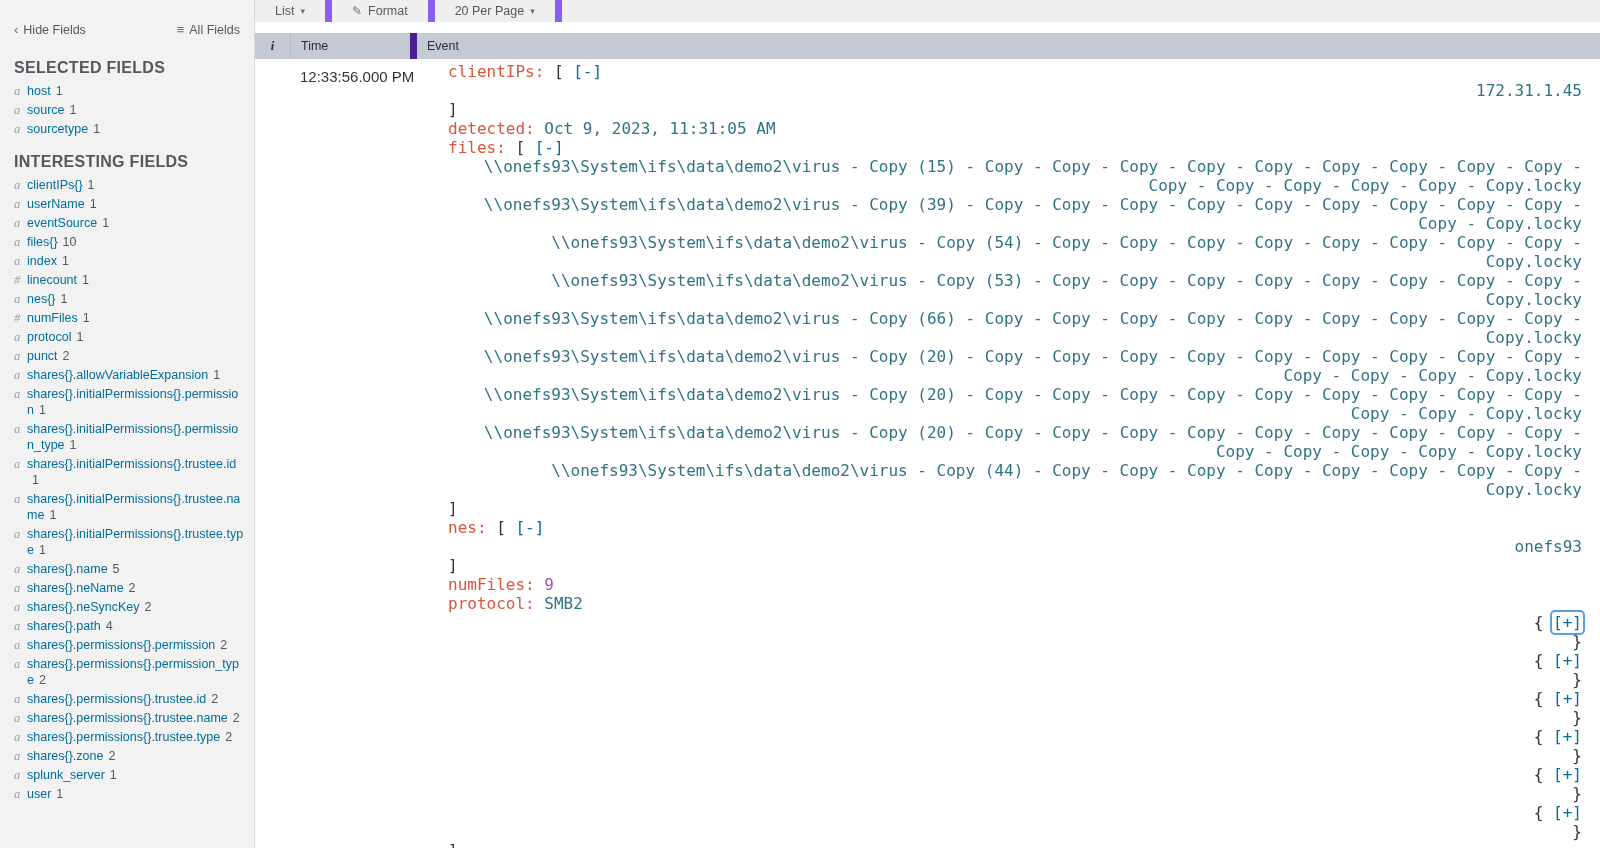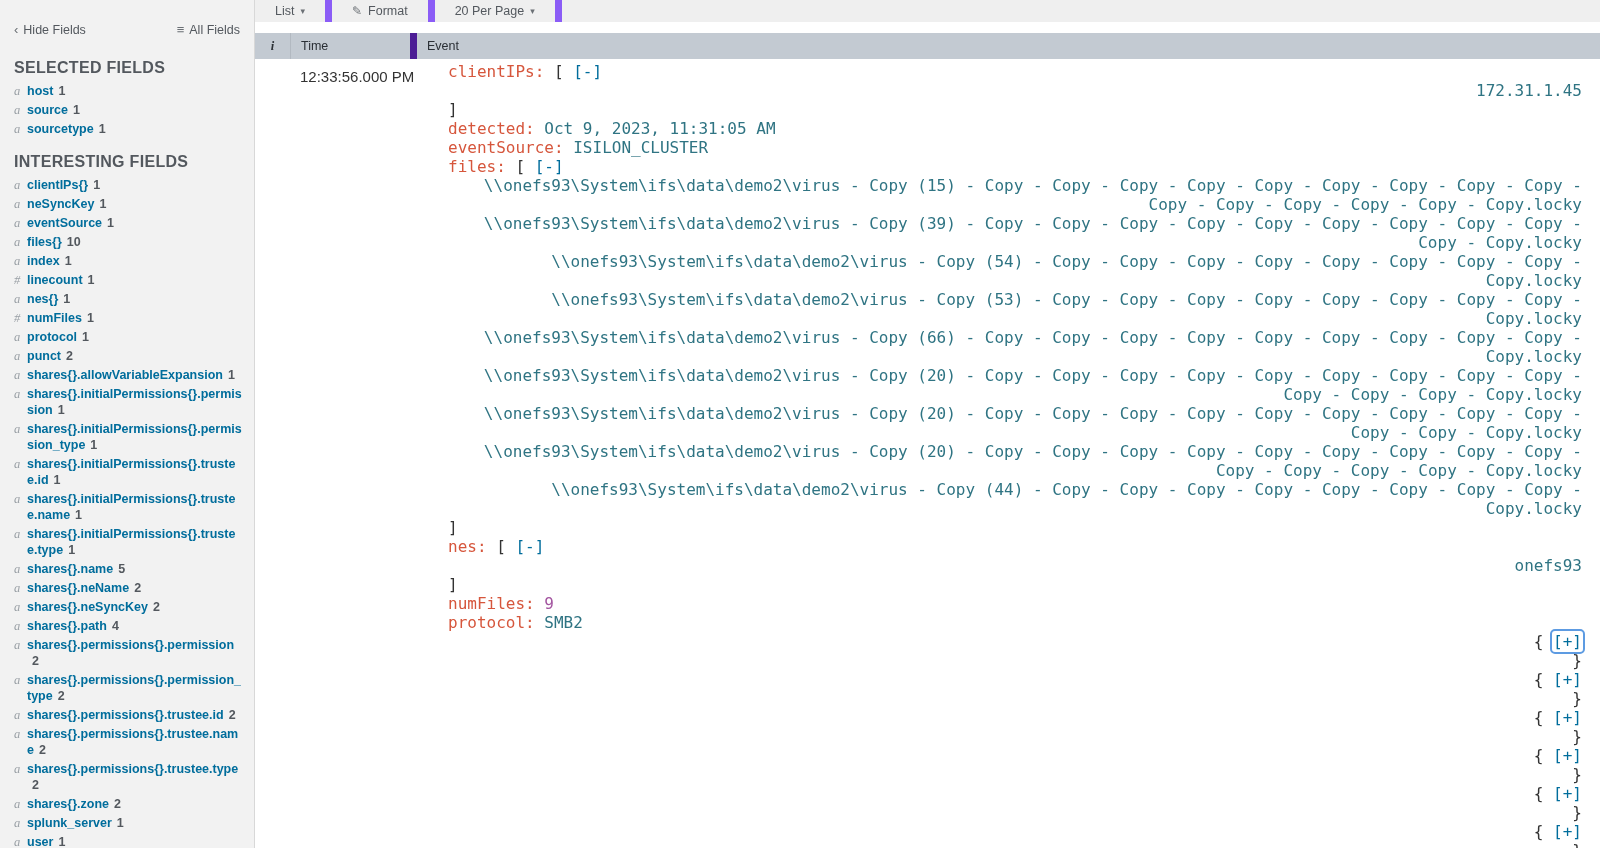--- a/index.html
+++ b/index.html
@@ -12,21 +12,21 @@
              border-right:1px solid #d8d8d8; overflow:hidden; }
   .sidebar-header { display:flex; justify-content:space-between; align-items:center;
                     padding:22px 14px 8px 14px; color:#53585e; font-size:12.5px; }
   .hdr-link { display:inline-flex; align-items:center; gap:5px; cursor:pointer; color:#53585e; }
   .hdr-link .icon { font-size:13px; color:#6b7075; }
   .fields-heading { font-size:16px; font-weight:bold; color:#53585e;
                     padding:14px 14px 5px 14px; letter-spacing:.3px; }
   .field-row { display:flex; padding:1px 10px 2px 14px; font-size:12.5px; line-height:16px; cursor:pointer; }
   .f-type { width:13px; flex:none; color:#9aa0a6; font-style:italic;
             font-family:"Liberation Serif", serif; }
-  .f-body { word-break:break-all; min-width:0;font-weight:bold; }
+  .f-body { word-break:break-all; min-width:0; }
   .f-name { color:var(--field-link,#006d9c); }
   .f-count { color:#53585e; margin-left:5px; }
 
   
   .main { flex:1; min-width:0; display:flex; flex-direction:column; background:#fff; }
   .toolbar { height:22px; flex:none; background:var(--toolbar-bg,#efefef);
              display:flex; align-items:stretch; font-size:12.5px; color:#53585e; }
   .tb-item { display:flex; align-items:center; gap:6px; padding:0 20px;
              border-right:7px solid #8b5cf6; cursor:pointer; }
   .caret { font-size:9px; color:#6b7075; }
@@ -95,21 +95,21 @@
 
     <div class="fields-heading">INTERESTING FIELDS</div>
     <div class="field-list" id="interesting-fields">
   <div class="field-row">
     <span class="f-type">a</span>
     <span class="f-body"><span class="f-name">clientIPs{}</span><span class="f-count">1</span></span>
   </div>
 
   <div class="field-row">
     <span class="f-type">a</span>
-    <span class="f-body"><span class="f-name">neSyncKey</span><span class="f-count">1</span></span>
+    <span class="f-body"><span class="f-name">userName</span><span class="f-count">1</span></span>
   </div>
 
   <div class="field-row">
     <span class="f-type">a</span>
     <span class="f-body"><span class="f-name">eventSource</span><span class="f-count">1</span></span>
   </div>
 
   <div class="field-row">
     <span class="f-type">a</span>
     <span class="f-body"><span class="f-name">files{}</span><span class="f-count">10</span></span>
@@ -262,21 +262,20 @@
     </div>
 
     <div class="event-row">
       <div class="cell-i"></div>
       <div class="cell-time">12:33:56.000 PM</div>
       <div class="cell-event" id="event-json">
           <div class="ev-line ind1"><span class="ev-key">clientIPs:</span><span class="ev-p"> [ </span><span class="ev-link">[-]</span></div>
           <div class="ev-line ind2"><span class="ev-str">172.31.1.45</span></div>
           <div class="ev-line ind1"><span class="ev-p">]</span></div>
           <div class="ev-line ind1"><span class="ev-key">detected:</span><span class="ev-str"> Oct 9, 2023, 11:31:05 AM</span></div>
-          <div class="ev-line ind1"><span class="ev-key">eventSource:</span><span class="ev-str"> ISILON_CLUSTER</span></div>
           <div class="ev-line ind1"><span class="ev-key">files:</span><span class="ev-p"> [ </span><span class="ev-link">[-]</span></div>
           <div class="ev-line ind2"><span class="ev-str">\\onefs93\System\ifs\data\demo2\virus - Copy (15) - Copy - Copy - Copy - Copy - Copy - Copy - Copy - Copy - Copy - Copy - Copy - Copy - Copy - Copy - Copy.locky</span></div>
           <div class="ev-line ind2"><span class="ev-str">\\onefs93\System\ifs\data\demo2\virus - Copy (39) - Copy - Copy - Copy - Copy - Copy - Copy - Copy - Copy - Copy - Copy - Copy.locky</span></div>
           <div class="ev-line ind2"><span class="ev-str">\\onefs93\System\ifs\data\demo2\virus - Copy (54) - Copy - Copy - Copy - Copy - Copy - Copy - Copy - Copy - Copy.locky</span></div>
           <div class="ev-line ind2"><span class="ev-str">\\onefs93\System\ifs\data\demo2\virus - Copy (53) - Copy - Copy - Copy - Copy - Copy - Copy - Copy - Copy - Copy.locky</span></div>
           <div class="ev-line ind2"><span class="ev-str">\\onefs93\System\ifs\data\demo2\virus - Copy (66) - Copy - Copy - Copy - Copy - Copy - Copy - Copy - Copy - Copy - Copy.locky</span></div>
           <div class="ev-line ind2"><span class="ev-str">\\onefs93\System\ifs\data\demo2\virus - Copy (20) - Copy - Copy - Copy - Copy - Copy - Copy - Copy - Copy - Copy - Copy - Copy - Copy - Copy.locky</span></div>
           <div class="ev-line ind2"><span class="ev-str">\\onefs93\System\ifs\data\demo2\virus - Copy (20) - Copy - Copy - Copy - Copy - Copy - Copy - Copy - Copy - Copy - Copy - Copy - Copy.locky</span></div>
           <div class="ev-line ind2"><span class="ev-str">\\onefs93\System\ifs\data\demo2\virus - Copy (20) - Copy - Copy - Copy - Copy - Copy - Copy - Copy - Copy - Copy - Copy - Copy - Copy - Copy - Copy.locky</span></div>
           <div class="ev-line ind2"><span class="ev-str">\\onefs93\System\ifs\data\demo2\virus - Copy (44) - Copy - Copy - Copy - Copy - Copy - Copy - Copy - Copy - Copy.locky</span></div>

